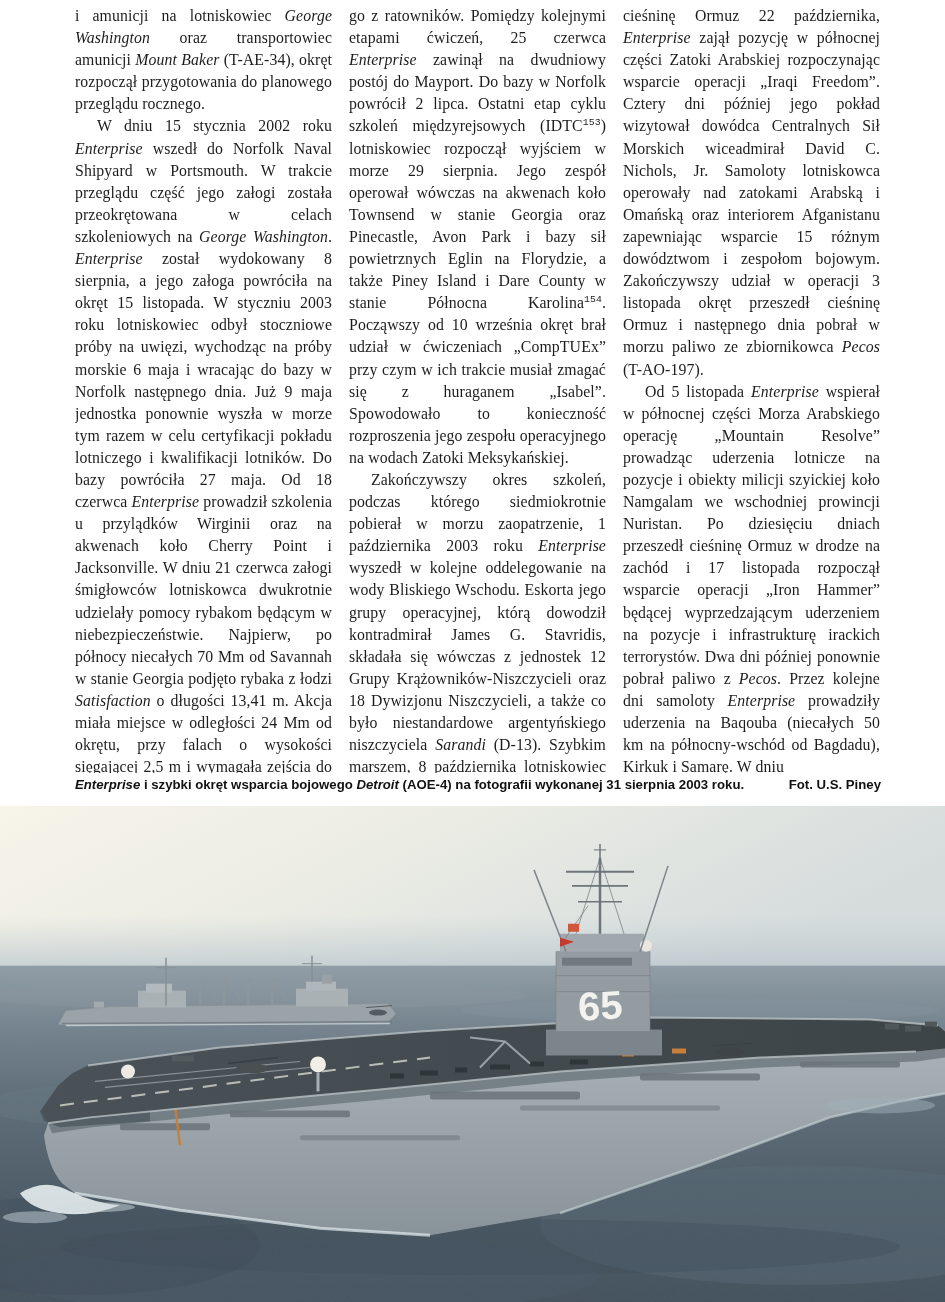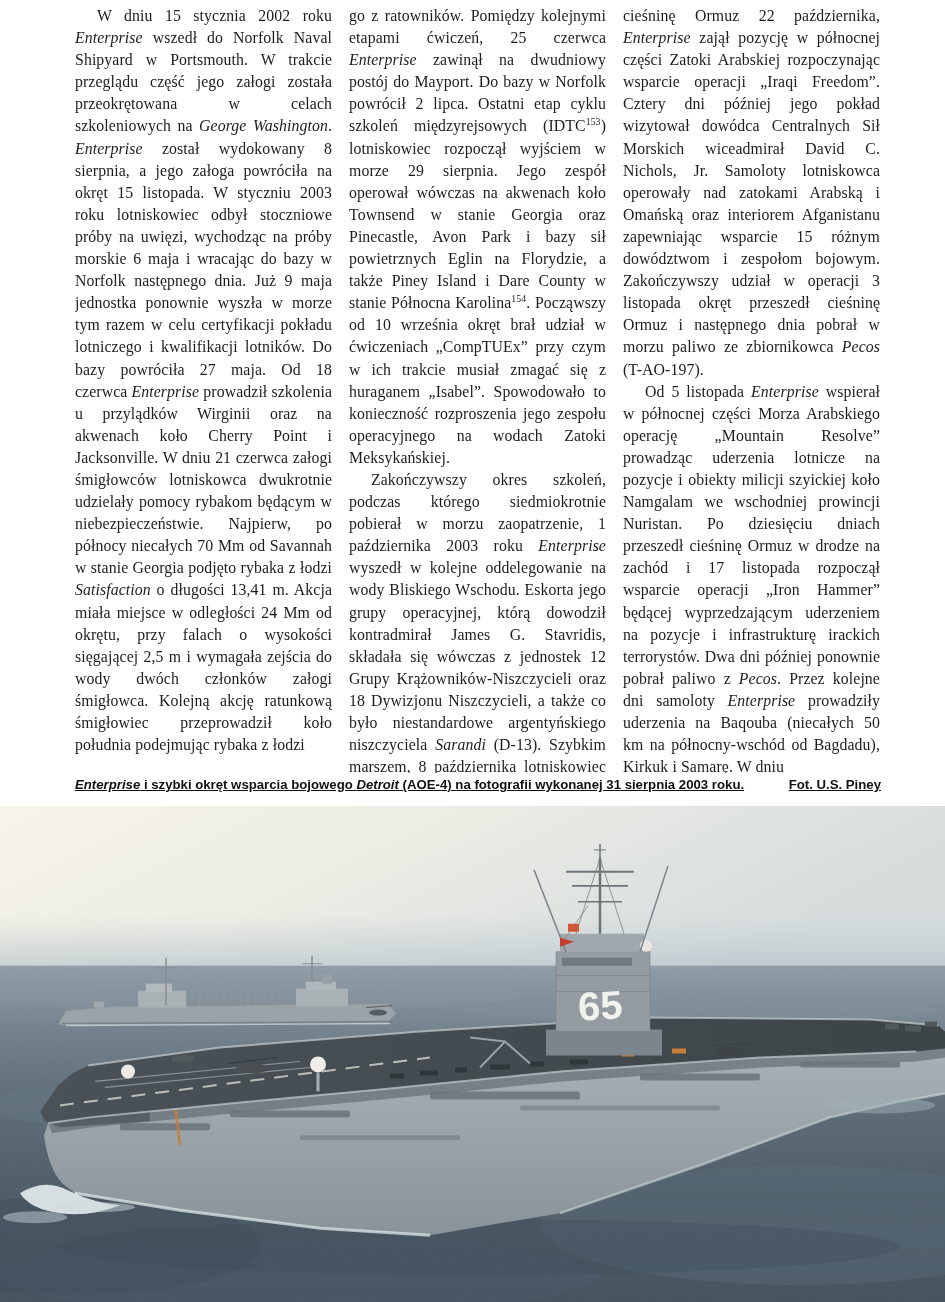--- a/index.html
+++ b/index.html
@@ -5,34 +5,35 @@
   html,body{margin:0;padding:0;background:#ffffff;}
   body{width:945px;height:1302px;position:relative;overflow:hidden;
        font-family:"Liberation Serif","DejaVu Serif",serif;color:#1c1c1c;}
   .columns{position:absolute;top:5px;left:75px;width:806px;height:768px;
            display:flex;gap:17px;overflow:hidden;}
   .col{width:257px;flex:0 0 257px;}
   .para{margin:0;font-size:15.8px;line-height:22.1px;text-align:justify;
         text-indent:22px;letter-spacing:.1px;}
   .para.cont{text-indent:0;}
   .para em{font-style:italic;}
-  .para sup{font-size:62%;line-height:0;vertical-align:super;}
+  .para sup{font-size:62%;line-height:0;vertical-align:super;font-family:Liberation Mono, monospace;}
   .caption-row{position:absolute;top:777px;left:75px;width:806px;
                display:flex;justify-content:space-between;align-items:baseline;
                font-family:"Liberation Sans","DejaVu Sans",sans-serif;
-               font-weight:bold;font-size:13.2px;color:#111;text-decoration:underline;}
+               font-weight:bold;font-size:13.2px;color:#111;}
   .caption-row em{font-style:italic;}
   .photo{position:absolute;top:806px;left:0;width:945px;height:496px;}
   .photo svg{display:block;width:100%;height:100%;}
 </style>
 </head>
 <body>
 
 <div class="columns">
   <div class="col">
+    <p class="para cont"><span>i amunicji na lotniskowiec </span><em>George Washington</em><span> oraz transportowiec amunicji </span><em>Mount Baker</em><span> (T-AE-34), okręt rozpoczął przygotowania do planowego przeglądu rocznego.</span></p>
     <p class="para"><span>W dniu 15 stycznia 2002 roku </span><em>Enterprise</em><span> wszedł do Norfolk Naval Shipyard w Portsmouth. W trakcie przeglądu część jego załogi została przeokrętowana w celach szkoleniowych na </span><em>George Washington</em><span>. </span><em>Enterprise</em><span> został wydokowany 8 sierpnia, a jego załoga powróciła na okręt 15 listopada. W styczniu 2003 roku lotniskowiec odbył stoczniowe próby na uwięzi, wychodząc na próby morskie 6 maja i wracając do bazy w Norfolk następnego dnia. Już 9 maja jednostka ponownie wyszła w morze tym razem w celu certyfikacji pokładu lotniczego i kwalifikacji lotników. Do bazy powróciła 27 maja. Od 18 czerwca </span><em>Enterprise</em><span> prowadził szkolenia u przylądków Wirginii oraz na akwenach koło Cherry Point i Jacksonville. W dniu 21 czerwca załogi śmigłowców lotniskowca dwukrotnie udzielały pomocy rybakom będącym w niebezpieczeństwie. Najpierw, po północy niecałych 70 Mm od Savannah w stanie Georgia podjęto rybaka z łodzi </span><em>Satisfaction</em><span> o długości 13,41 m. Akcja miała miejsce w odległości 24 Mm od okrętu, przy falach o wysokości sięgającej 2,5 m i wymagała zejścia do wody dwóch członków załogi śmigłowca. Kolejną akcję ratunkową śmigłowiec przeprowadził koło południa podejmując rybaka z łodzi </span></p>
   </div>
   <div class="col">
     <p class="para cont"><span>go z ratowników. Pomiędzy kolejnymi etapami ćwiczeń, 25 czerwca </span><em>Enterprise</em><span> zawinął na dwudniowy postój do Mayport. Do bazy w Norfolk powrócił 2 lipca. Ostatni etap cyklu szkoleń międzyrejsowych (IDTC</span><sup>153</sup><span>) lotniskowiec rozpoczął wyjściem w morze 29 sierpnia. Jego zespół operował wówczas na akwenach koło Townsend w stanie Georgia oraz Pinecastle, Avon Park i bazy sił powietrznych Eglin na Florydzie, a także Piney Island i Dare County w stanie Północna Karolina</span><sup>154</sup><span>. Począwszy od 10 września okręt brał udział w ćwiczeniach „CompTUEx” przy czym w ich trakcie musiał zmagać się z huraganem „Isabel”. Spowodowało to konieczność rozproszenia jego zespołu operacyjnego na wodach Zatoki Meksykańskiej.</span></p>
     <p class="para"><span>Zakończywszy okres szkoleń, podczas którego siedmiokrotnie pobierał w morzu zaopatrzenie, 1 października 2003 roku </span><em>Enterprise</em><span> wyszedł w kolejne oddelegowanie na wody Bliskiego Wschodu. Eskorta jego grupy operacyjnej, którą dowodził kontradmirał James G. Stavridis, składała się wówczas z jednostek 12 Grupy Krążowników-Niszczycieli oraz 18 Dywizjonu Niszczycieli, a także co było niestandardowe argentyńskiego niszczyciela </span><em>Sarandi</em><span> (D-13). Szybkim marszem, 8 października lotniskowiec dotarł do Cieśniny Gibraltarskiej, pięć dni później przeszedł Kanał Sueski, 15 października pobrał amunicję z szybkiego okrętu wsparcia bojowego </span></p>
   </div>
   <div class="col">
     <p class="para cont"><span>cieśninę Ormuz 22 października, </span><em>Enterprise</em><span> zajął pozycję w północnej części Zatoki Arabskiej rozpoczynając wsparcie operacji „Iraqi Freedom”. Cztery dni później jego pokład wizytował dowódca Centralnych Sił Morskich wiceadmirał David C. Nichols, Jr. Samoloty lotniskowca operowały nad zatokami Arabską i Omańską oraz interiorem Afganistanu zapewniając wsparcie 15 różnym dowództwom i zespołom bojowym. Zakończywszy udział w operacji 3 listopada okręt przeszedł cieśninę Ormuz i następnego dnia pobrał w morzu paliwo ze zbiornikowca </span><em>Pecos</em><span> (T-AO-197).</span></p>
     <p class="para"><span>Od 5 listopada </span><em>Enterprise</em><span> wspierał w północnej części Morza Arabskiego operację „Mountain Resolve” prowadząc uderzenia lotnicze na pozycje i obiekty milicji szyickiej koło Namgalam we wschodniej prowincji Nuristan. Po dziesięciu dniach przeszedł cieśninę Ormuz w drodze na zachód i 17 listopada rozpoczął wsparcie operacji „Iron Hammer” będącej wyprzedzającym uderzeniem na pozycje i infrastrukturę irackich terrorystów. Dwa dni później ponownie pobrał paliwo z </span><em>Pecos</em><span>. Przez kolejne dni samoloty </span><em>Enterprise</em><span> prowadziły uderzenia na Baqouba (niecałych 50 km na północny-wschód od Bagdadu), Kirkuk i Samarę. W dniu</span></p>
 

